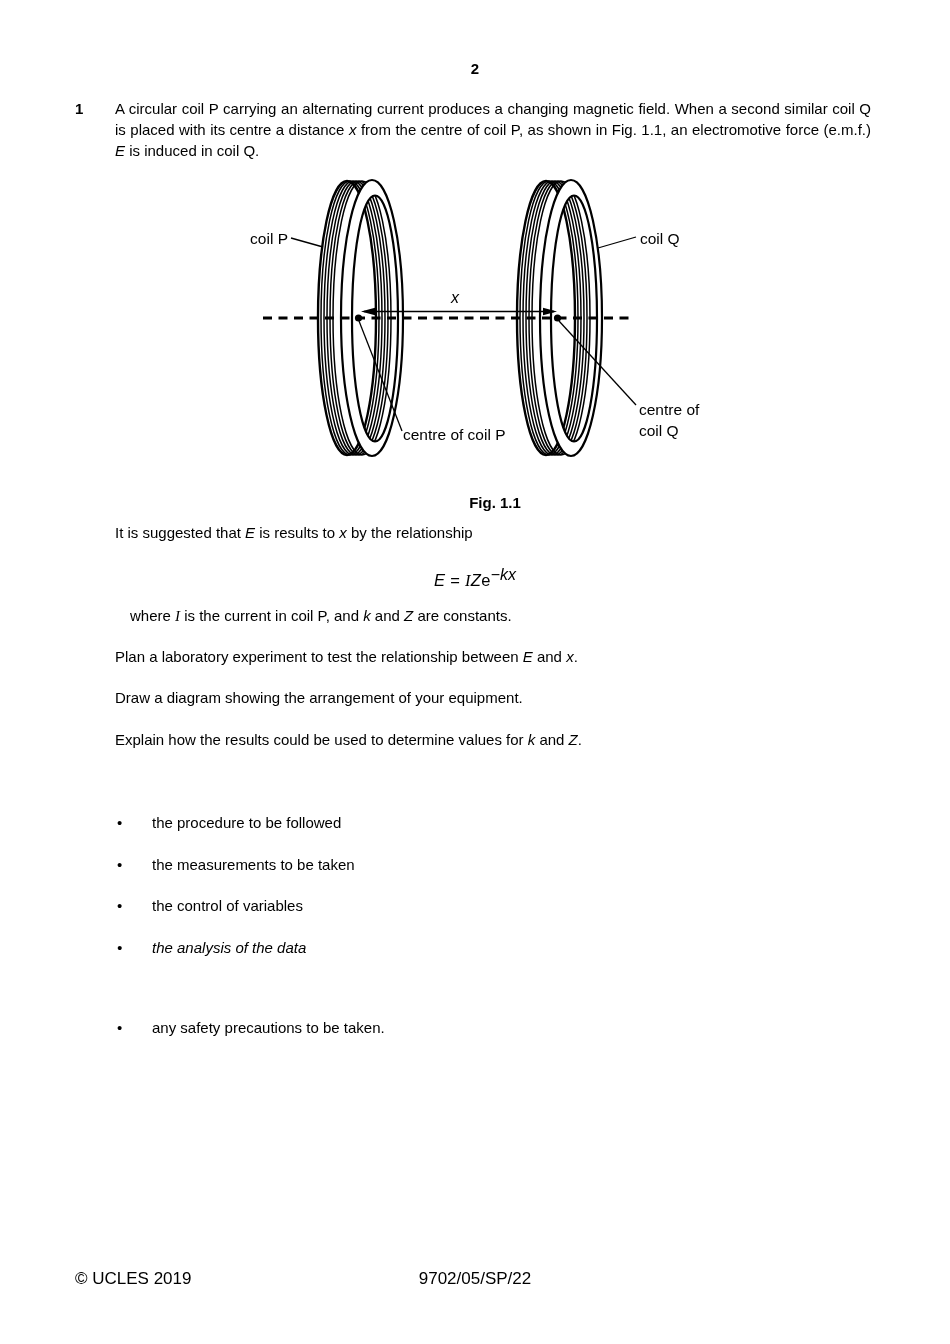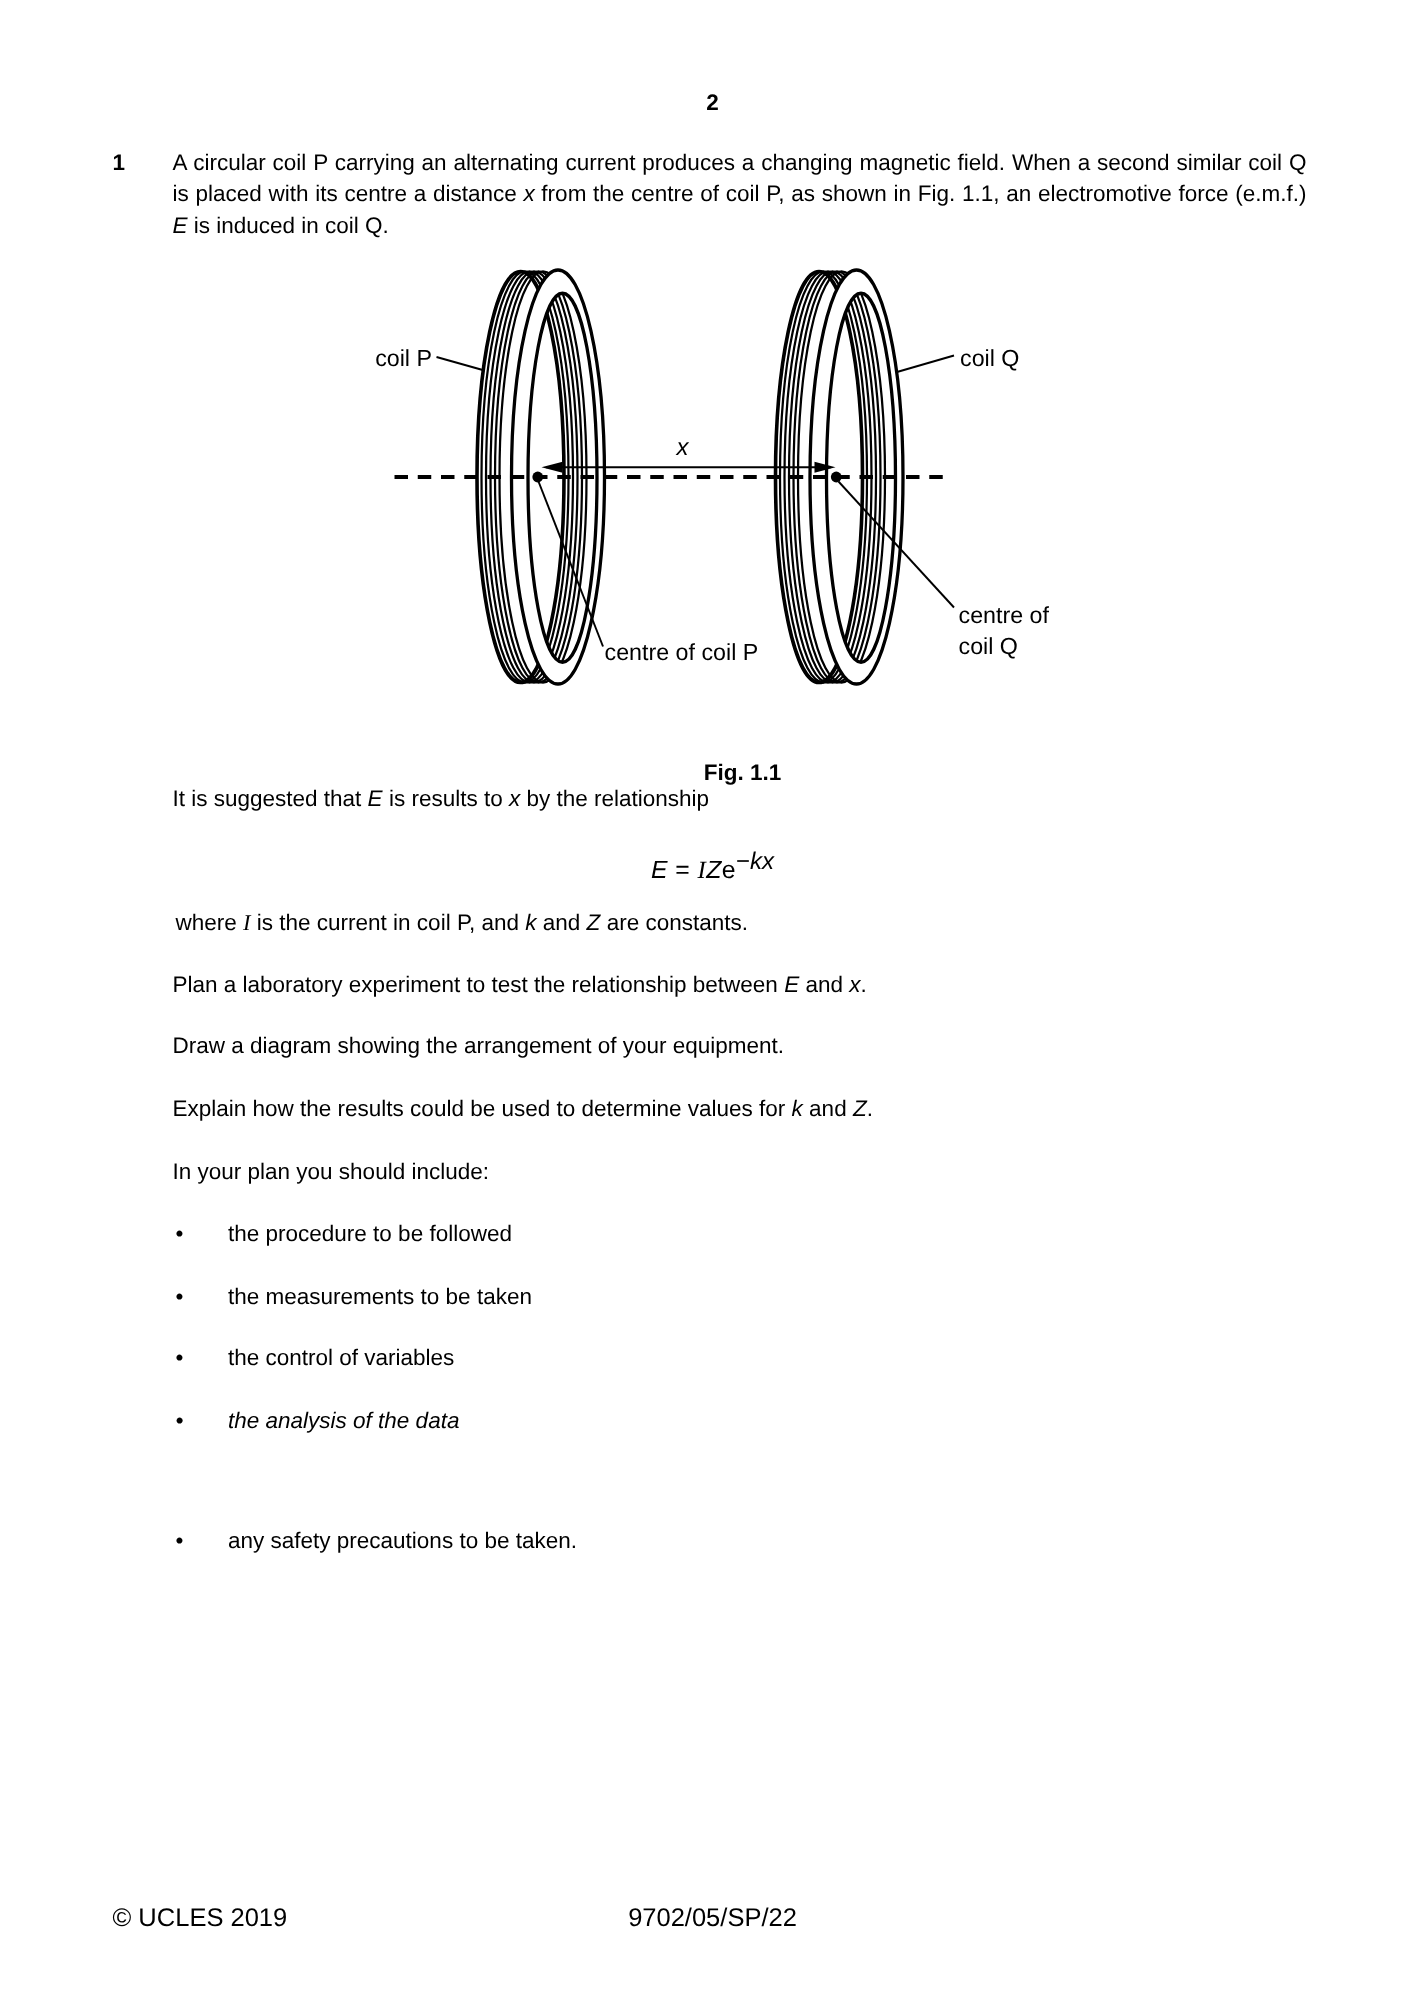--- a/index.html
+++ b/index.html
@@ -82,45 +82,44 @@
     <line x1="359" y1="151" x2="402" y2="261" stroke="#000" stroke-width="1.3"></line>
     <line x1="559" y1="151" x2="636" y2="235" stroke="#000" stroke-width="1.3"></line>
 
     <text x="288" y="74" text-anchor="end">coil P</text>
     <text x="640" y="74">coil Q</text>
     <text x="403" y="270">centre of coil P</text>
     <text x="639" y="245">centre of</text>
     <text x="639" y="266">coil Q</text>
   </svg>
 
-  <div class="abs center b" style="top:505px;margin-left:40px;">Fig. 1.1</div>
+  <div class="abs center b" style="top:492px;margin-left:40px;">Fig. 1.1</div>
 
   <div class="abs" style="top:522px;left:115px;width:756px;">
     <span>It is suggested that </span><span class="it">E</span><span> is results to </span><span class="it">x</span><span> by the relationship</span>
   </div>
 
   <div class="abs center eq" style="top:564px;">
     <span class="it">E</span><span> = </span><span class="ser-it">I</span><span class="it">Z</span><span>e</span><span class="sup"><span>−</span><span class="it">kx</span></span>
   </div>
 
-  <div class="abs" style="top:605px;left:117px;width:756px;">
+  <div class="abs" style="top:605px;left:130px;width:756px;">
     <span>where </span><span class="ser-it">I</span><span> is the current in coil P, and </span><span class="it">k</span><span> and </span><span class="it">Z</span><span> are constants.</span>
   </div>
 
   <div class="abs" style="top:646px;left:115px;width:756px;">
     <span>Plan a laboratory experiment to test the relationship between </span><span class="it">E</span><span> and </span><span class="it">x</span><span>.</span>
   </div>
 
   <div class="abs" style="top:687px;left:115px;width:756px;">Draw a diagram showing the arrangement of your equipment.</div>
 
   <div class="abs" style="top:729px;left:115px;width:756px;">
     <span>Explain how the results could be used to determine values for </span><span class="it">k</span><span> and </span><span class="it">Z</span><span>.</span>
   </div>
 
-  <div class="abs" style="top:771px;left:115px;width:756px;">In your plan you should include:</div>
 
   <div class="bullet-row" style="top:812px;"><span class="bullet-glyph">•</span><span>the procedure to be followed</span></div>
   <div class="bullet-row" style="top:854px;"><span class="bullet-glyph">•</span><span>the measurements to be taken</span></div>
   <div class="bullet-row" style="top:895px;"><span class="bullet-glyph">•</span><span>the control of variables</span></div>
   <div class="bullet-row" style="top:937px;font-style:italic;"><span class="bullet-glyph">•</span><span>the analysis of the data</span></div>
   <div class="bullet-row" style="top:978px;margin-top:39px;"><span class="bullet-glyph">•</span><span>any safety precautions to be taken.</span></div>
 
   <div class="abs footer" style="top:1271px;left:75px;">© UCLES 2019</div>
   <div class="abs footer center" style="top:1271px;">9702/05/SP/22</div>
 

